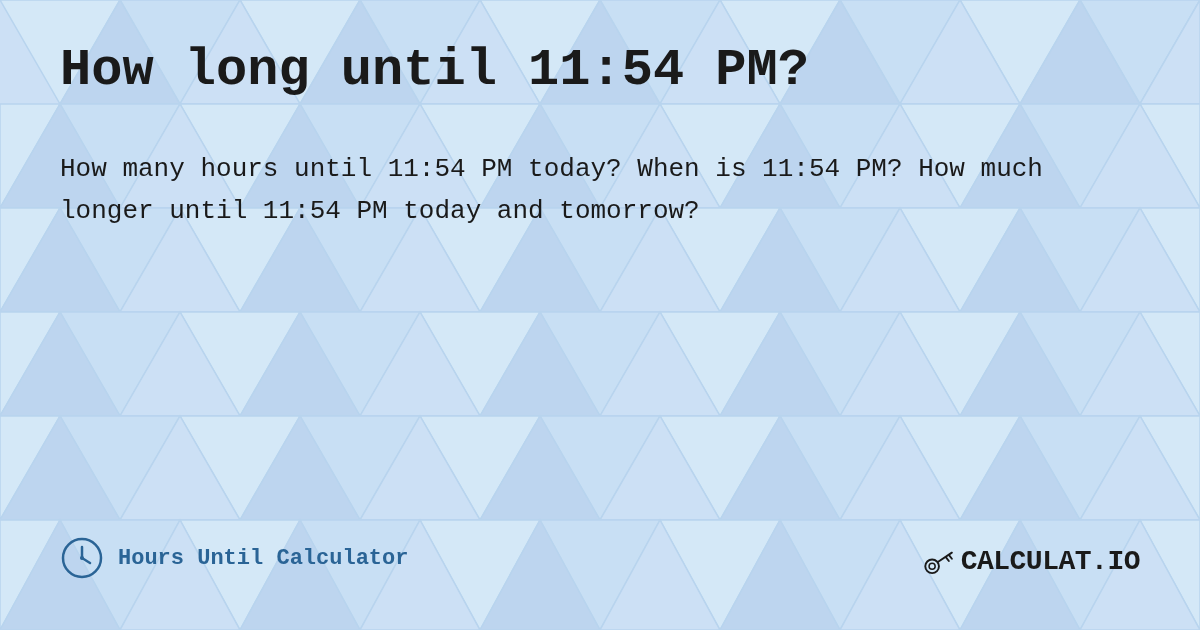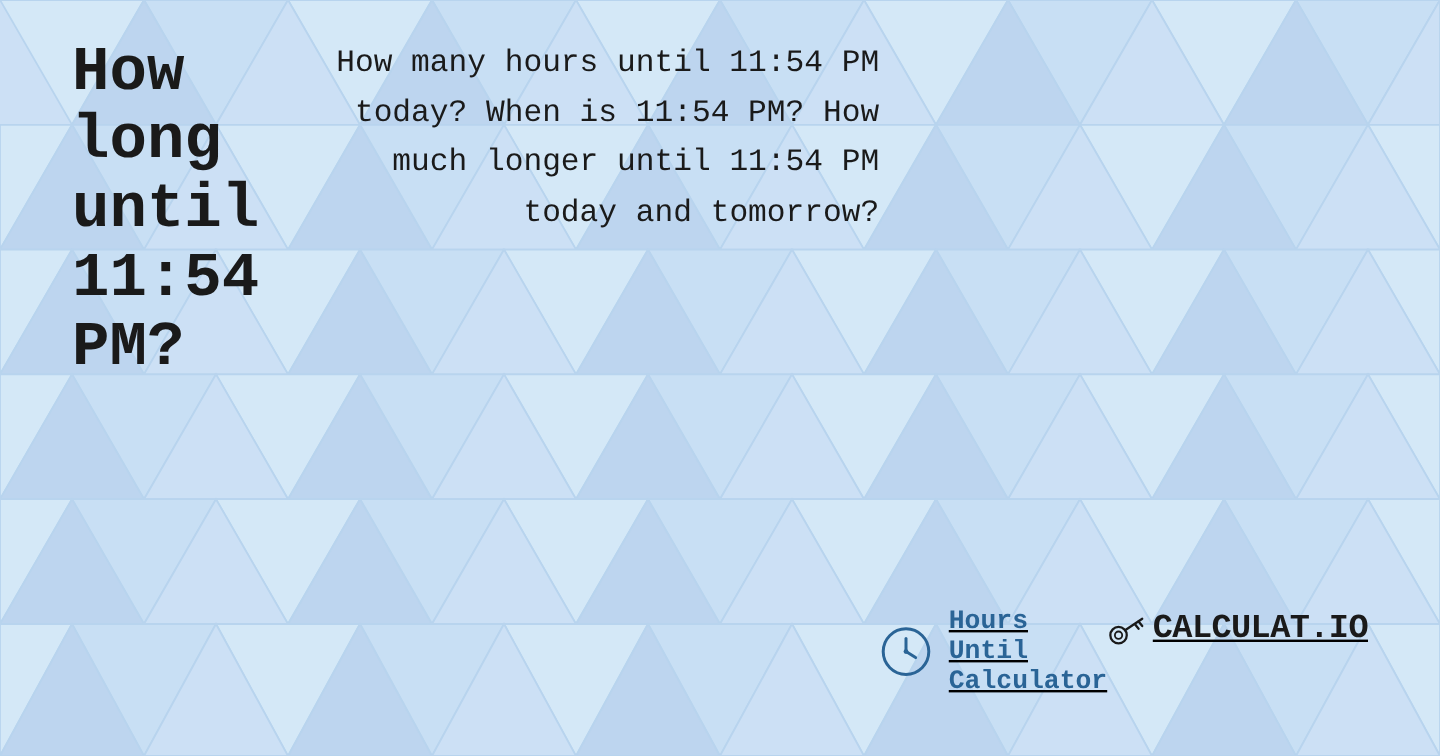--- a/index.html
+++ b/index.html
@@ -22,52 +22,50 @@
       top: 0;
       left: 0;
       width: 100%;
       height: 100%;
       z-index: 0;
     }
 
     .content {
       position: relative;
       z-index: 1;
-      padding: 32px 60px 40px 60px;
+      padding: 42px 60px 40px 60px;
       height: 100%;
       display: flex;
-      flex-direction: row;
+      flex-direction: column;
     }
 
     .main-title {
       font-size: 52px;
       font-weight: 700;
       color: #1a1a1a;
       font-family: 'Courier New', Courier, monospace;
       line-height: 1.1;
       margin-bottom: 50px;
     }
 
     .description {
       font-size: 26px;
       color: #1a1a1a;
       font-family: 'Courier New', Courier, monospace;
       line-height: 1.6;
       max-width: 1100px;
       font-weight: 400;
-      text-align: right;
     }
 
     .footer {
       margin-top: auto;
       display: flex;
       justify-content: space-between;
-      align-items: flex-start;
+      align-items: flex-end;
       padding-bottom: 10px;
-      text-decoration: underline;
     }
 
     .footer-left {
       display: flex;
       align-items: center;
       gap: 14px;
     }
 
     .clock-icon {
       width: 44px;

